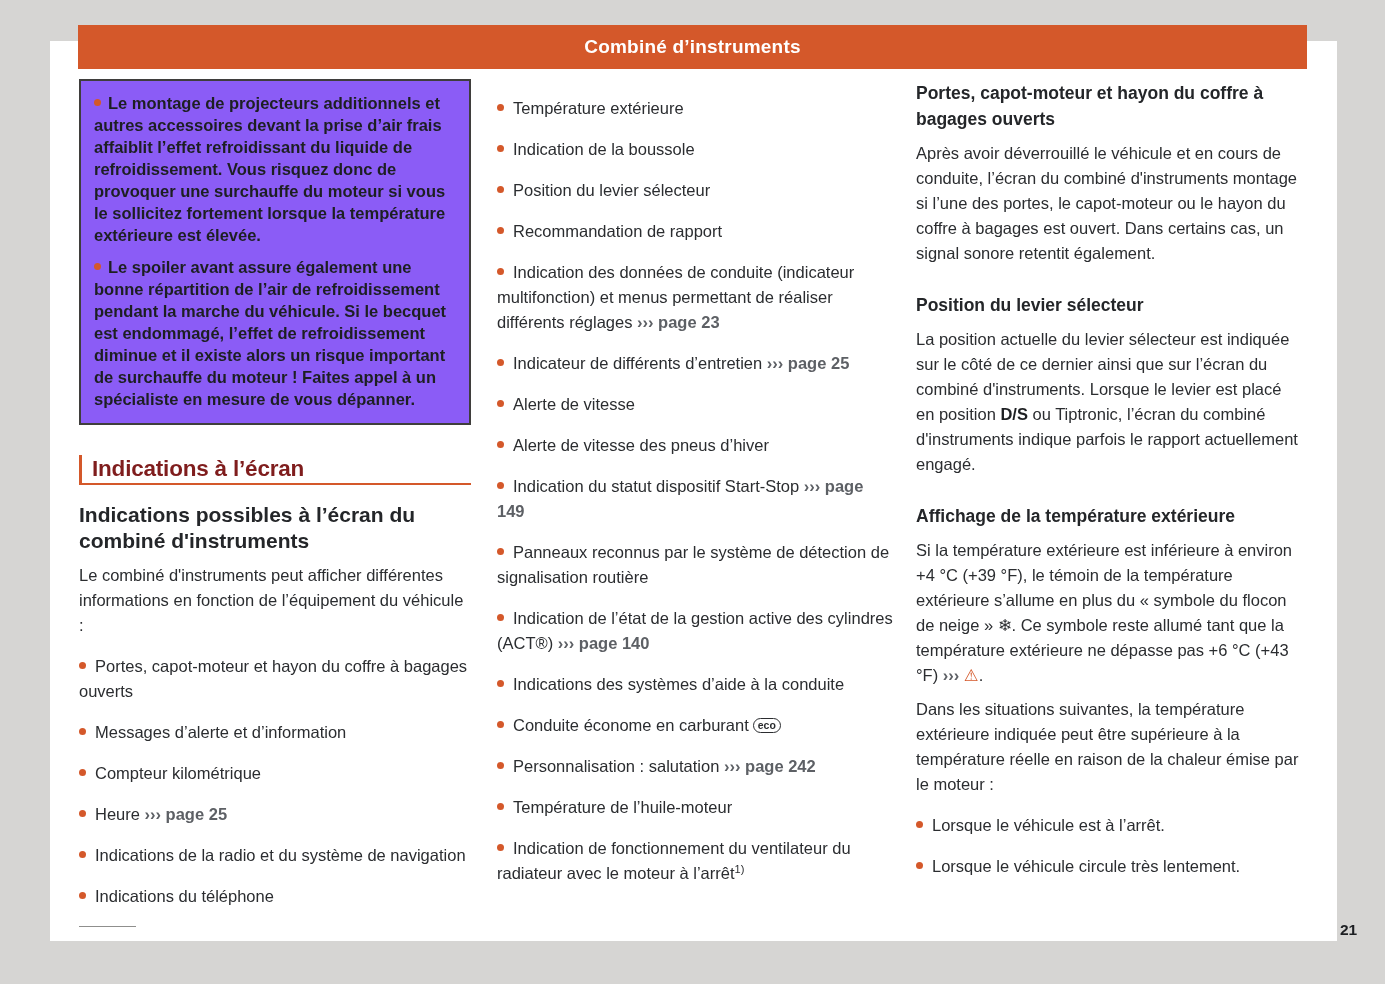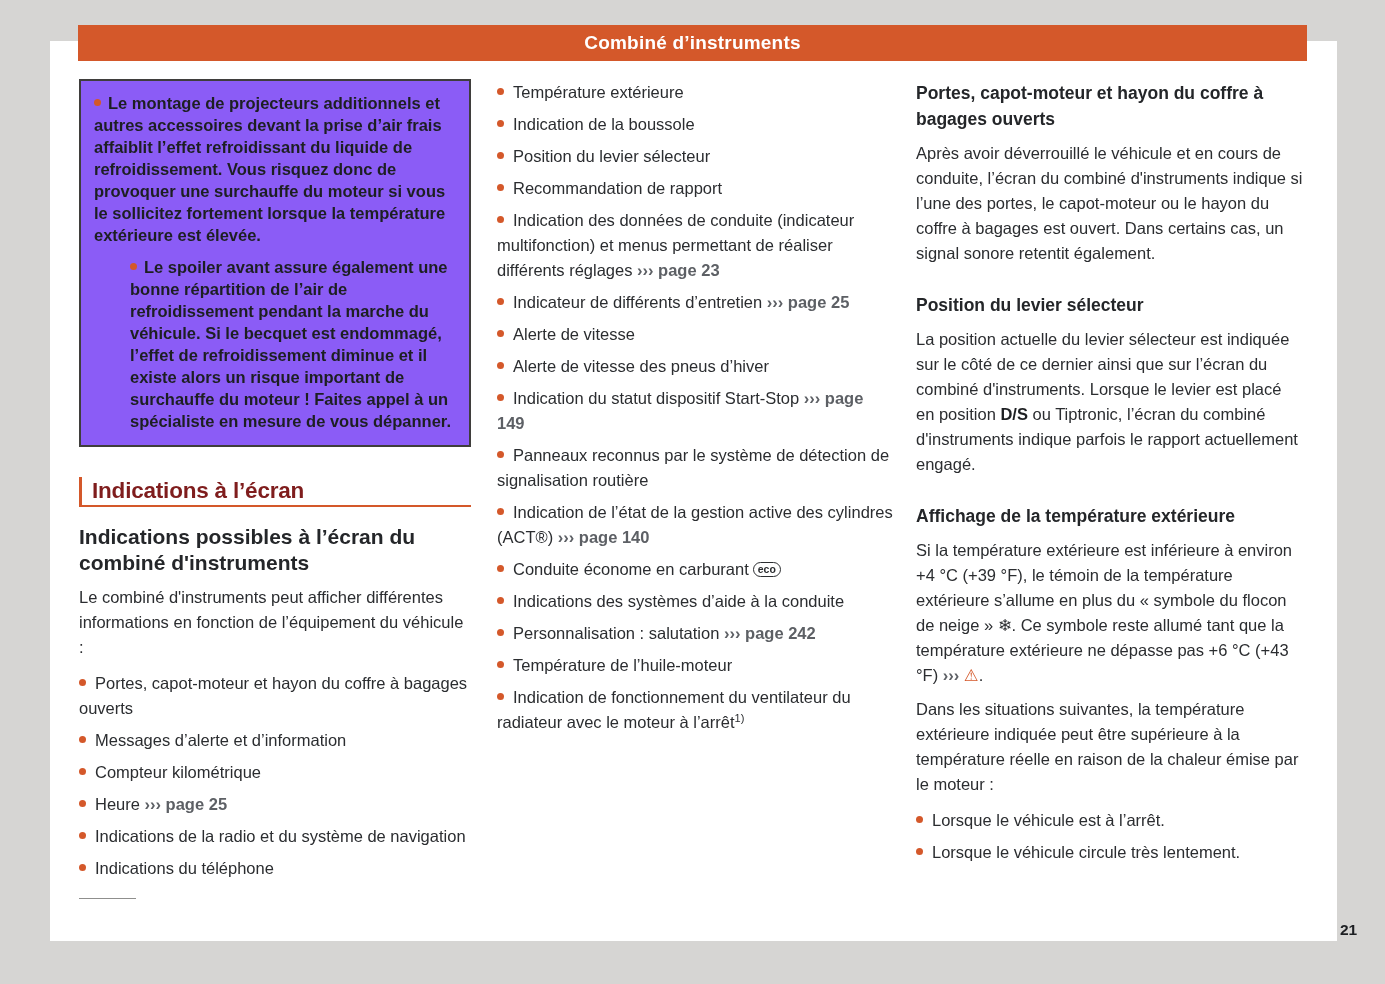--- a/index.html
+++ b/index.html
@@ -7,37 +7,37 @@
     width:1385px;height:984px;position:relative;overflow:hidden;
     background:#d6d5d3;
     font-family:"Liberation Sans","DejaVu Sans",sans-serif;
     -webkit-font-smoothing:antialiased;
   }
   .sheet{
     position:absolute;left:50px;top:41px;width:1287px;height:900px;
     background:#ffffff;
   }
   .header-bar{
-    position:absolute;left:78px;top:25px;width:1229px;height:36px;
+    position:absolute;left:78px;top:25px;width:1229px;height:44px;
     background:#d4582a;color:#ffffff;
     display:flex;align-items:center;justify-content:center;
     font-size:19px;font-weight:700;letter-spacing:.2px;
   }
   .col{position:absolute;top:79px;color:#2b2d30;}
   .col-left{left:79px;width:392px;}
   .col-mid{left:497px;top:80px;width:396px;}
   .col-right{left:916px;top:80px;width:388px;}
 
   .warnbox{
     background:#8b5cf6;border:2px solid #3f3e3c;
     padding:11px 13px 13px 13px;
     font-weight:700;font-size:16.5px;line-height:22px;color:#1d1f22;
   }
   .warnbox p{margin:0;}
-  .warnbox p + p{margin-top:10px;margin-left:36px;}
+  .warnbox p + p{margin-top:10px;}
 
   .dot{
     display:inline-block;width:7px;height:7px;border-radius:50%;
     background:#d4582a;margin-right:9px;vertical-align:middle;
     position:relative;top:-2px;flex:none;
   }
   .warnbox .dot{margin-right:7px;}
 
   .section-title{
     margin:30px 0 0 0;
@@ -46,21 +46,21 @@
     font-size:22.5px;font-weight:800;color:#7f1d1d;letter-spacing:-.2px;
   }
   .subhead{
     margin:17px 0 0 0;font-size:21px;font-weight:700;
     line-height:26px;color:#242629;
   }
   .rsubhead{margin:26px 0 0 0;font-size:17.5px;font-weight:700;line-height:26px;color:#242629;}
   .rsubhead.first{margin-top:0;}
 
   .body-p{margin:9px 0 0 0;font-size:16.5px;line-height:25px;}
-  .li{margin:0 0 7px 0;font-size:16.5px;line-height:25px;}
+  .li{margin:16px 0 7px 0;font-size:16.5px;line-height:25px;}
   .li-group{margin-top:11px;}
   .ref{color:#5d6065;font-weight:700;}
   .bold{font-weight:700;color:#1d1f22;}
 
   .eco{
     display:inline-block;border:1.5px solid #2b2d30;border-radius:9px;
     font-size:10.5px;font-weight:700;line-height:13px;padding:0 4px;
     vertical-align:2px;margin-left:4px;color:#2b2d30;
   }
   .sup{font-size:11px;vertical-align:super;line-height:0;}
@@ -115,31 +115,31 @@
   <p class="li"><span class="dot"></span><span>Indication de la boussole</span></p>
   <p class="li"><span class="dot"></span><span>Position du levier sélecteur</span></p>
   <p class="li"><span class="dot"></span><span>Recommandation de rapport</span></p>
   <p class="li"><span class="dot"></span><span>Indication des données de conduite (indicateur multifonction) et menus permettant de réaliser différents réglages</span> <span class="ref">››› page 23</span></p>
   <p class="li"><span class="dot"></span><span>Indicateur de différents d’entretien</span> <span class="ref">››› page 25</span></p>
   <p class="li"><span class="dot"></span><span>Alerte de vitesse</span></p>
   <p class="li"><span class="dot"></span><span>Alerte de vitesse des pneus d’hiver</span></p>
   <p class="li"><span class="dot"></span><span>Indication du statut dispositif Start-Stop</span> <span class="ref">››› page 149</span></p>
   <p class="li"><span class="dot"></span><span>Panneaux reconnus par le système de détection de signalisation routière</span></p>
   <p class="li"><span class="dot"></span><span>Indication de l’état de la gestion active des cylindres (ACT®)</span> <span class="ref">››› page 140</span></p>
+  <p class="li"><span class="dot"></span><span>Indications des systèmes d’aide à la conduite</span></p>
   <p class="li"><span class="dot"></span><span>Conduite économe en carburant</span><span class="eco">eco</span></p>
-  <p class="li"><span class="dot"></span><span>Indications des systèmes d’aide à la conduite</span></p>
   <p class="li"><span class="dot"></span><span>Personnalisation : salutation</span> <span class="ref">››› page 242</span></p>
   <p class="li"><span class="dot"></span><span>Température de l’huile-moteur</span></p>
   <p class="li"><span class="dot"></span><span>Indication de fonctionnement du ventilateur du radiateur avec le moteur à l’arrêt</span><sup class="sup">1)</sup></p>
 </div>
 
 <div class="col col-right">
 
   <h2 class="rsubhead first">Portes, capot-moteur et hayon du coffre à bagages ouverts</h2>
-  <p class="body-p">Après avoir déverrouillé le véhicule et en cours de conduite, l’écran du combiné d'instruments indique si l’une des portes, le capot-moteur ou le hayon du coffre à bagages est ouvert. Dans certains cas, un signal sonore retentit également.</p>
+  <p class="body-p">Après avoir déverrouillé le véhicule et en cours de conduite, l’écran du combiné d'instruments montage si l’une des portes, le capot-moteur ou le hayon du coffre à bagages est ouvert. Dans certains cas, un signal sonore retentit également.</p>
 
   <h2 class="rsubhead">Position du levier sélecteur</h2>
   <p class="body-p"><span>La position actuelle du levier sélecteur est indiquée sur le côté de ce dernier ainsi que sur l’écran du combiné d'instruments. Lorsque le levier est placé en position </span><span class="bold">D/S</span><span> ou Tiptronic, l’écran du combiné d'instruments indique parfois le rapport actuellement engagé.</span></p>
 
   <h2 class="rsubhead">Affichage de la température extérieure</h2>
   <p class="body-p"><span>Si la température extérieure est inférieure à environ +4 °C (+39 °F), le témoin de la température extérieure s’allume en plus du « symbole du flocon de neige » </span><span class="snow">❄</span><span>. Ce symbole reste allumé tant que la température extérieure ne dépasse pas +6 °C (+43 °F) </span><span class="ref">›››</span> <span class="warn-tri">⚠</span><span>.</span></p>
 
   <p class="body-p">Dans les situations suivantes, la température extérieure indiquée peut être supérieure à la température réelle en raison de la chaleur émise par le moteur :</p>
 
   <div class="li-group">

